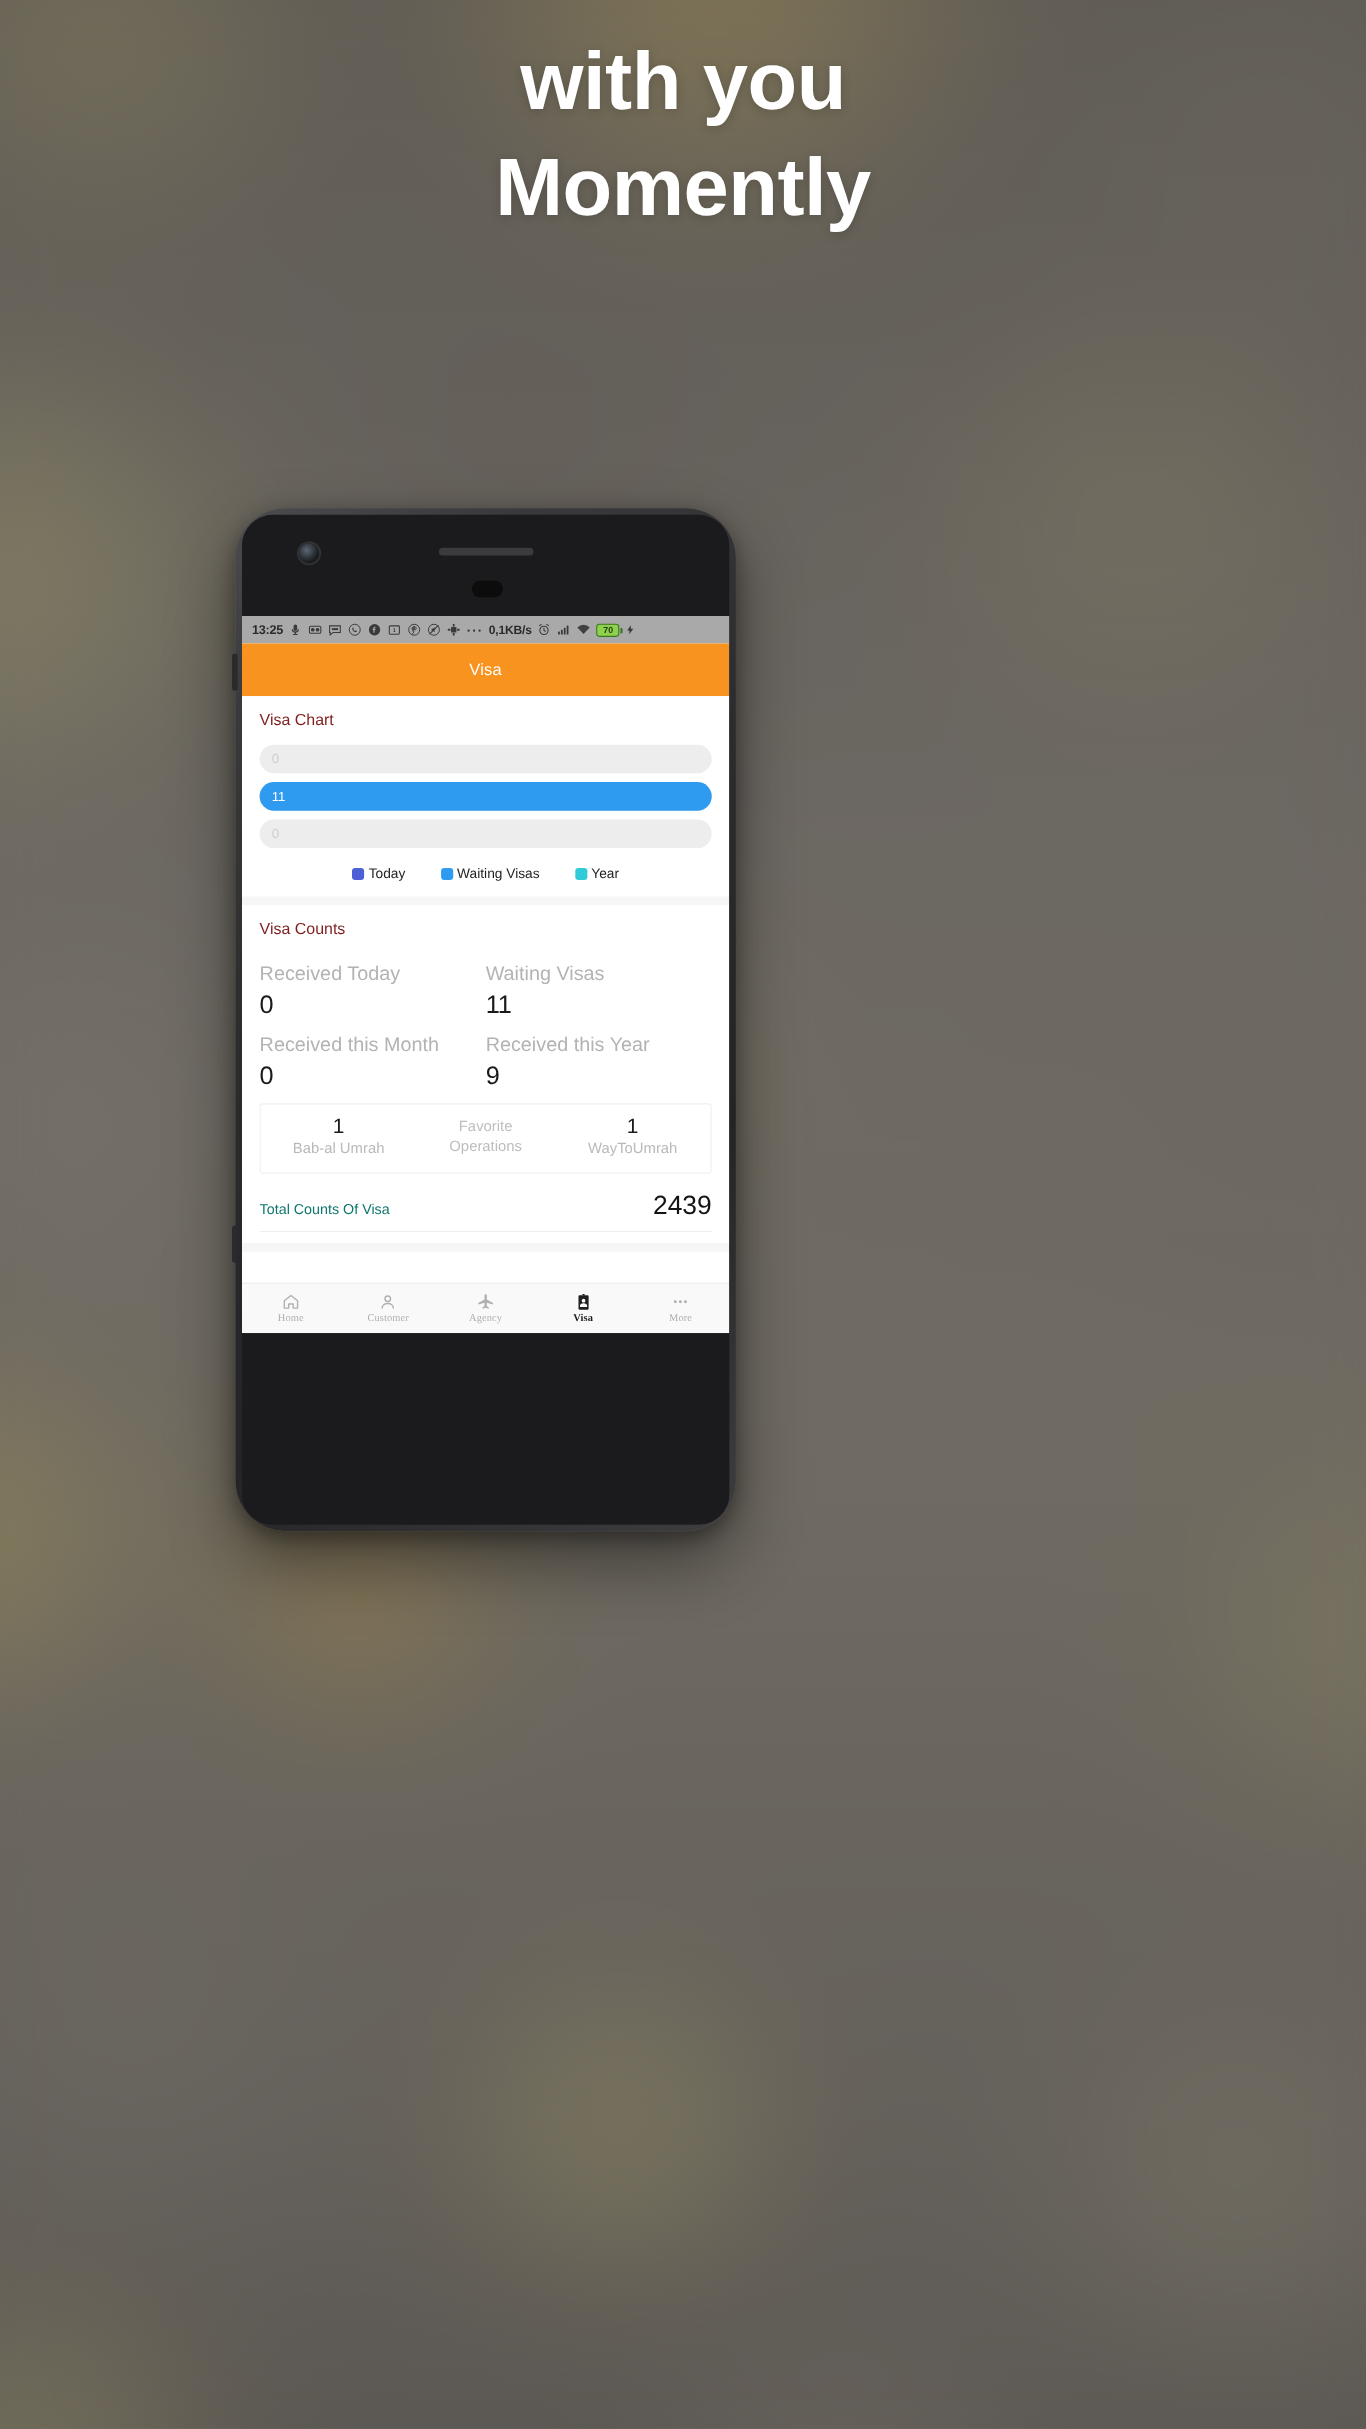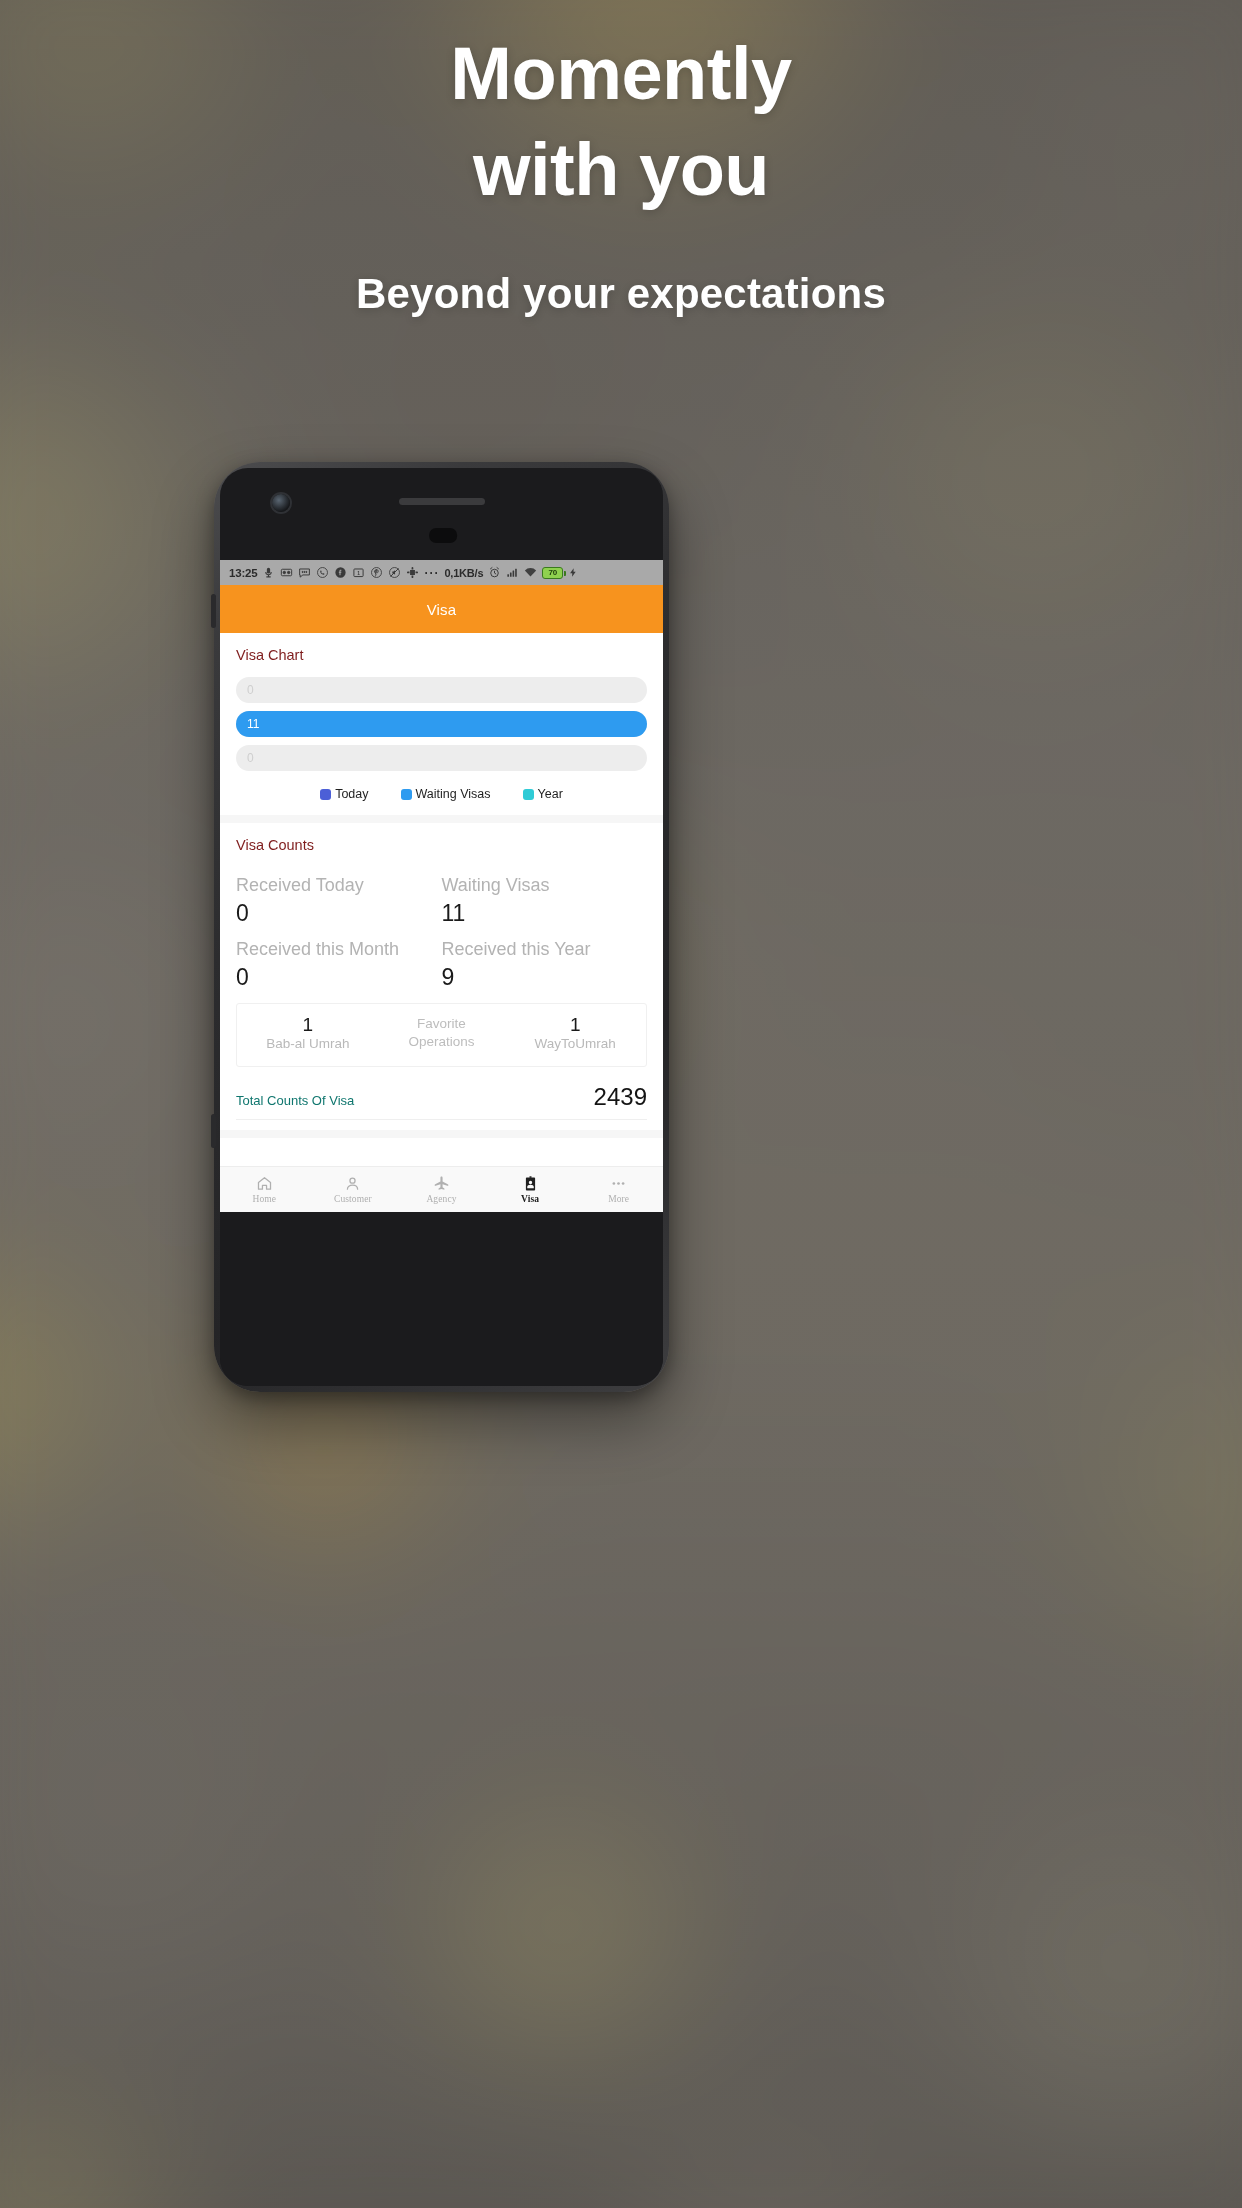--- a/index.html
+++ b/index.html
@@ -349,24 +349,23 @@
 </head>
 <body>
 
 <div class="bg-wrap">
   <div class="bg-layer"></div>
   <div class="bg-tint"></div>
 </div>
 
 <div class="hero">
   <h1>
+    <div>with you</div>
     <div>Momently</div>
-    <div>with you</div>
   </h1>
-  <div class="sub">Beyond your expectations</div>
 </div>
 
 <div class="phone">
   <div class="phone-body">
 
     <span class="cam"></span>
     <span class="earpiece"></span>
     <span class="sensor"></span>
 
     <div class="screen">

